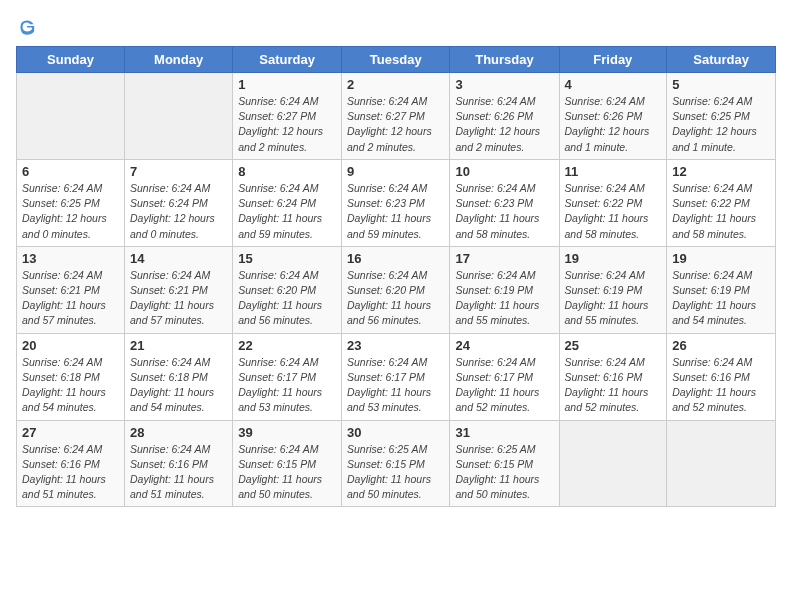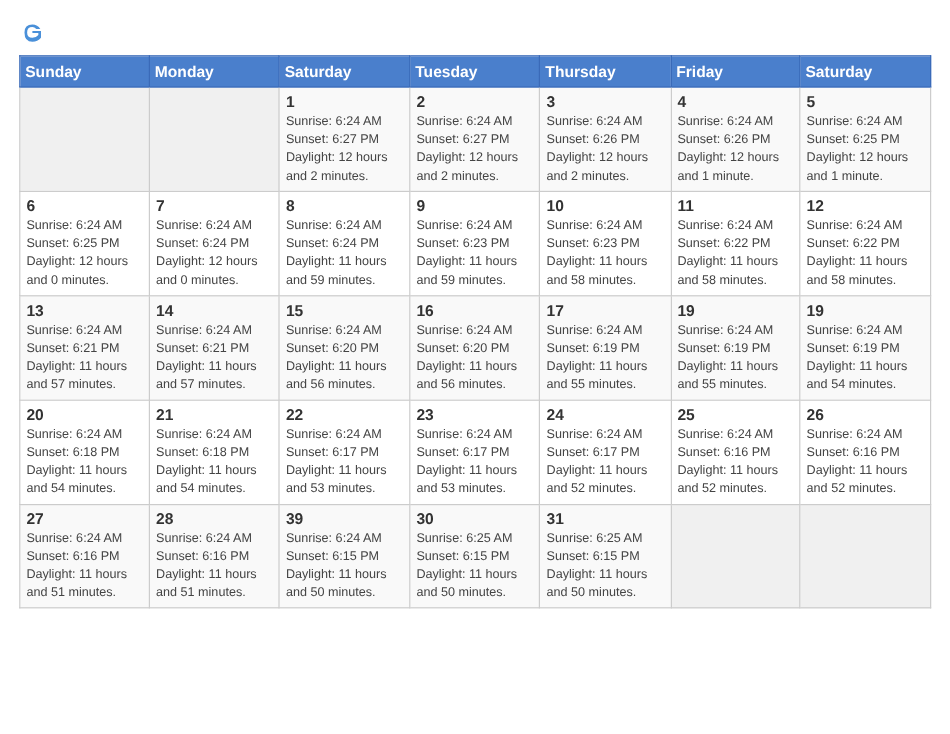--- a/index.html
+++ b/index.html
@@ -52,21 +52,21 @@
       width: 100%;
       border-collapse: collapse;
       font-size: 11px;
     }
     .calendar thead th {
       background: #4a7fcc;
       color: #fff;
       padding: 5px 4px;
       font-size: 13px;
       font-weight: bold;
-      text-align: left;
+      text-align: center;
       border: 1px solid #3a6ab8;
     }
     .calendar tbody td {
       vertical-align: top;
       border: 1px solid #ccc;
       padding: 4px 5px;
       min-height: 80px;
       width: 113px;
       background: #fff;
     }
@@ -77,20 +77,21 @@
       font-size: 13px;
       font-weight: bold;
       color: #333;
       display: block;
       margin-bottom: 2px;
     }
     .day-detail {
       color: #444;
       font-size: 10.5px;
       line-height: 1.45;
+      font-style: italic;
     }
     .empty-cell {
       background: #f0f0f0 !important;
     }
   </style>
 </head>
 <body>
 
 <div class="header">
   <div class="logo">

